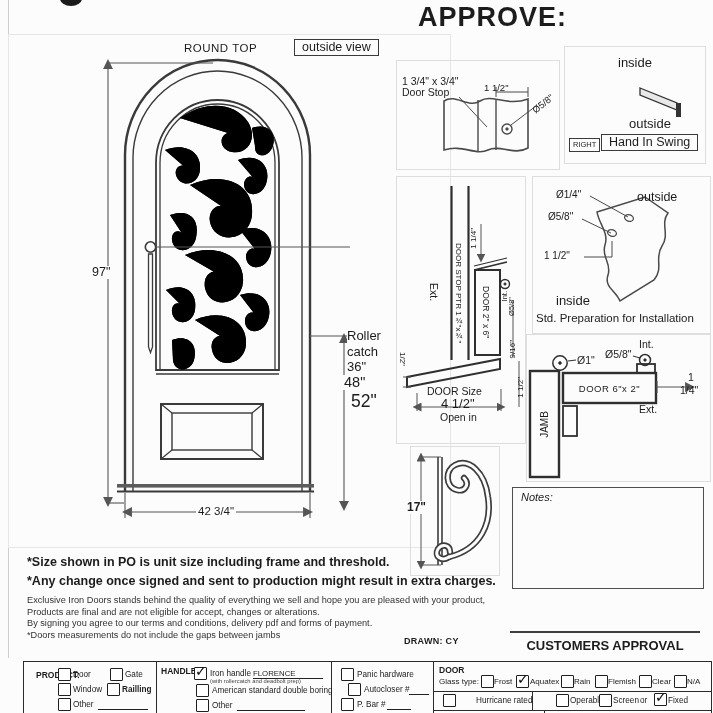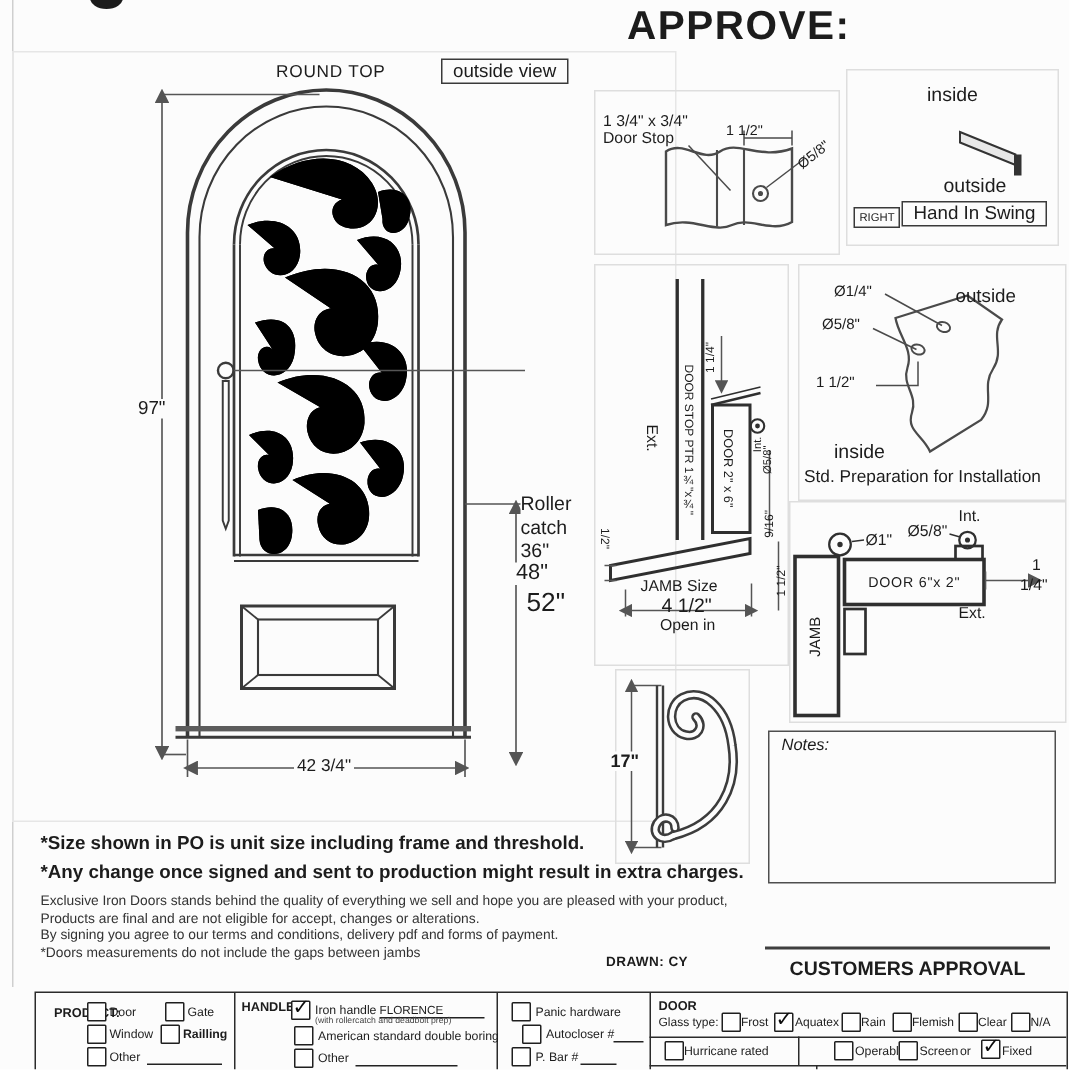--- a/index.html
+++ b/index.html
@@ -232,21 +232,21 @@
   <div class="lbl boxed" style="left:601px;top:134px;font-size:12.5px;">Hand In Swing</div>
 
   <div class="lbl vtext" style="left:428px;top:283px;font-size:10.5px;">Ext.</div>
   <div class="lbl vtext" style="left:454px;top:243px;font-size:8px;">DOOR STOP PTR 1¾"x¾"</div>
   <div class="lbl vtextu" style="left:470px;top:228px;font-size:8px;">1 1/4"</div>
   <div class="lbl vtext" style="left:481px;top:286px;font-size:8.5px;">DOOR 2" x 6"</div>
   <div class="lbl vtextu" style="left:501px;top:291px;font-size:7.5px;">Int.</div>
   <div class="lbl vtextu" style="left:508px;top:297px;font-size:7.5px;">Ø5/8"</div>
   <div class="lbl vtextu" style="left:509px;top:340px;font-size:8px;">9/16"</div>
   <div class="lbl vtext" style="left:398px;top:352px;font-size:8px;">1/2"</div>
-  <div class="lbl" style="left:427px;top:386px;font-size:10.5px;">JAMB Size</div>
+  <div class="lbl" style="left:427px;top:386px;font-size:10.5px;">DOOR Size</div>
   <div class="lbl" style="left:441px;top:397px;font-size:13px;">4 1/2"</div>
   <div class="lbl" style="left:440px;top:412px;font-size:10.5px;">Open in</div>
   <div class="lbl vtextu" style="left:517px;top:377px;font-size:8px;">1 1/2"</div>
 
   <div class="lbl" style="left:556px;top:190px;font-size:10px;">Ø1/4"</div>
   <div class="lbl" style="left:548px;top:212px;font-size:10px;">Ø5/8"</div>
   <div class="lbl" style="left:544px;top:251px;font-size:10px;">1 1/2"</div>
   <div class="lbl" style="left:637px;top:191px;font-size:12.5px;">outside</div>
   <div class="lbl" style="left:556px;top:294px;font-size:13px;">inside</div>
   <div class="lbl" style="left:536px;top:312px;font-size:11.5px;">Std. Preparation for Installation</div>
@@ -338,21 +338,21 @@
     <span class="cb" style="left:537px;top:13px;"></span>
     <div class="flabel" style="left:550px;top:15px;font-size:8px;">Rain</div>
     <span class="cb" style="left:571px;top:13px;"></span>
     <div class="flabel" style="left:584px;top:15px;font-size:8px;">Flemish</div>
     <span class="cb" style="left:615px;top:13px;"></span>
     <div class="flabel" style="left:628px;top:15px;font-size:8px;">Clear</div>
     <span class="cb" style="left:650px;top:13px;"></span>
     <div class="flabel" style="left:663px;top:15px;font-size:8px;">N/A</div>
 
     <span class="cb" style="left:419px;top:32px;"></span>
-    <div class="flabel" style="left:432px;top:34px;">Hurricane rated</div>
+    <div class="flabel" style="left:432px;top:34px;padding-left:20px;">Hurricane rated</div>
     <span class="cb" style="left:532px;top:32px;"></span>
     <div class="flabel" style="left:546px;top:34px;">Operable</div>
     <span class="cb" style="left:575px;top:32px;"></span>
     <div class="flabel" style="left:589px;top:34px;">Screen</div>
     <div class="flabel" style="left:616px;top:34px;">or</div>
     <span class="cb checked" style="left:630px;top:31px;"></span>
     <div class="flabel" style="left:644px;top:34px;">Fixed</div>
 
     <div class="flabel b" style="left:415px;top:49.5px;font-size:8px;">TRANSOM</div>
     <div class="flabel b" style="left:527px;top:49.5px;font-size:8px;">SIDELIGHTS</div>

